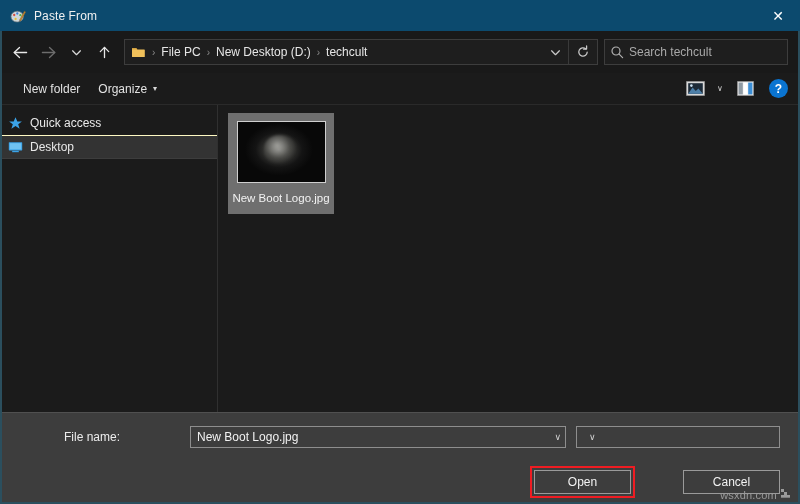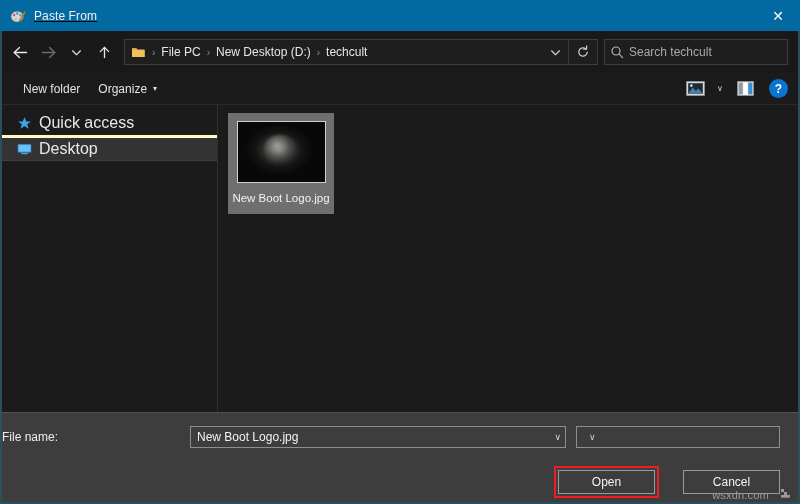--- a/index.html
+++ b/index.html
@@ -27,26 +27,25 @@
     border-bottom: 2px solid #2b4f5e;
     box-sizing: border-box;
     display: flex;
     flex-direction: column;
   }
 
   
   #title-bar {
     height: 31px;
     min-height: 31px;
-    background: #0369a1;
+    background: #0c4a6e;
     display: flex;
     align-items: center;
     position: relative;
     margin: -0px -2px 0 -2px;
-    text-decoration: underline;
   }
   #app-icon {
     width: 16px; height: 16px;
     margin-left: 10px;
     margin-right: 8px;
     position: relative;
     flex: 0 0 auto;
   }
   #app-icon svg { display: block; }
   #window-title {
@@ -240,27 +239,27 @@
     flex: 0 0 216px;
     background: #1b1b1b;
     border-right: 1px solid #303030;
     padding-top: 6px;
     box-sizing: border-box;
   }
   .side-item {
     height: 24px;
     display: flex;
     align-items: center;
-    padding-left: 14px;
+    padding-left: 5px;
     color: #e8e8e8;
-    font-size: 16px;
+    font-size: 12px;
   }
   .side-item.selected {
     background: #333333;
-    border-top: 3px solid #fef9c3;
+    border-top: 1px solid #fef9c3;
     border-bottom: 1px solid #3d3d3d;
     height: 22px;
   }
   .side-icon {
     width: 16px; height: 16px;
     margin-right: 7px;
     display: flex;
     align-items: center;
     justify-content: center;
     flex: 0 0 auto;
@@ -323,21 +322,21 @@
   #filename-row {
     display: flex;
     align-items: center;
     height: 48px;
     padding: 0 18px 0 0;
   }
   #filename-label {
     color: #ececec;
     font-size: 12px;
     width: 193px;
-    text-align: left;
+    text-align: center;
     padding-right: 8px;
     box-sizing: border-box;
     white-space: nowrap;
   }
   #filename-field {
     width: 376px;
     height: 22px;
     background: #3d3d3d;
     border: 1px solid #8e8e8e;
     box-sizing: border-box;
@@ -382,20 +381,21 @@
     white-space: nowrap;
     overflow: hidden;
   }
 
   #button-row {
     display: flex;
     align-items: center;
     justify-content: flex-end;
     height: 41px;
     padding-right: 18px;
+    gap: 24px;
   }
   #open-highlight {
     border: 2px solid #ef1c22;
     padding: 2px;
     display: inline-block;
     line-height: 0;
   }
   .dlg-btn {
     width: 97px;
     height: 24px;
@@ -414,21 +414,21 @@
   
   #watermark {
     position: absolute;
     right: 8px;
     bottom: 1px;
     color: #9b9b9b;
     font-size: 11px;
     letter-spacing: 0.2px;
     display: flex;
     align-items: flex-start;
-    gap: 12px;
+    gap: 4px;
   }
   #watermark-mark {
     display: inline-block;
     width: 9px; height: 9px;
     background:
       linear-gradient(to right, #9b9b9b 34%, transparent 34%) 0 0/100% 34% no-repeat,
       linear-gradient(to right, transparent 0 34%, #9b9b9b 34% 68%, transparent 68%) 0 50%/100% 34% no-repeat,
       linear-gradient(to right, #9b9b9b 0 100%) 0 100%/100% 30% no-repeat;
     margin-bottom: 2px;
   }

